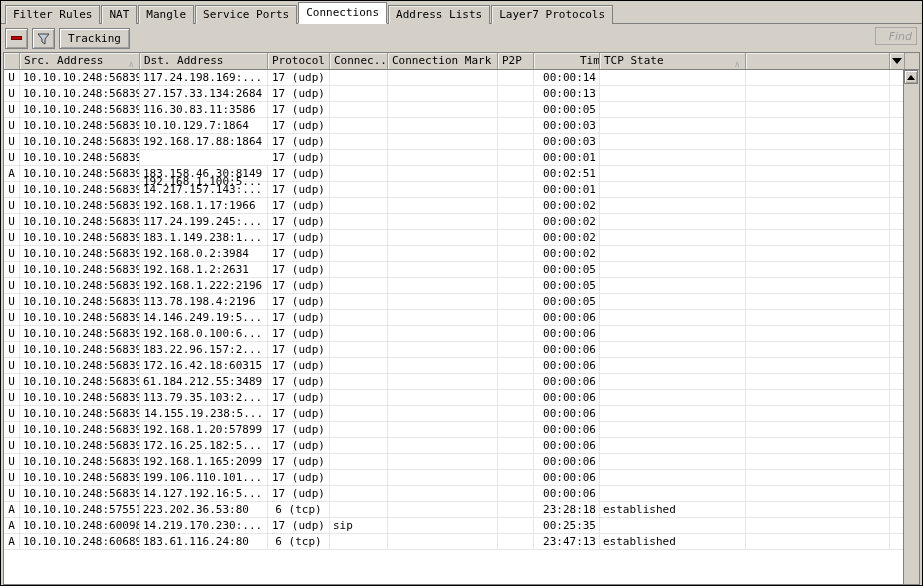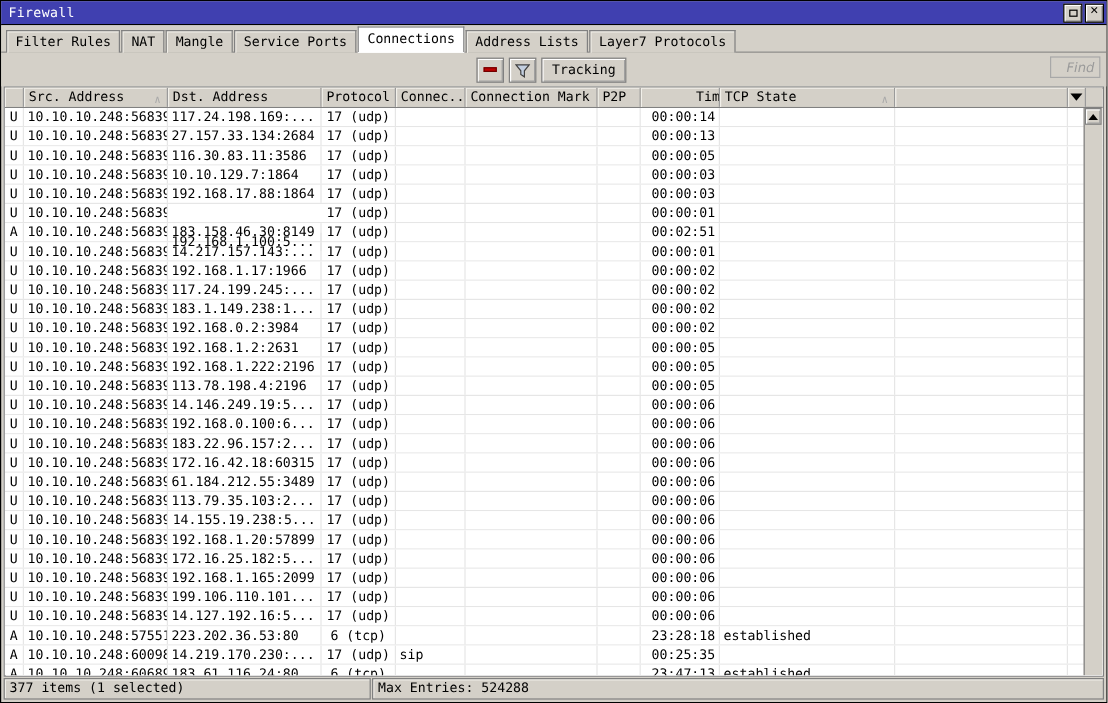--- a/index.html
+++ b/index.html
@@ -52,21 +52,21 @@
   }
   .tab.active{
     background:#fff;height:20px;line-height:20px;top:1px;
     border:1px solid #808080;border-bottom:1px solid #fff;
     box-shadow:inset 1px 1px 0 #fff;
     z-index:3;
   }
   
   .toolbar{
     height:28px;flex:0 0 auto;display:flex;align-items:center;
-    padding:0 4px;background:#d4d0c8;position:relative;justify-content:center;
+    padding:0 4px;background:#d4d0c8;position:relative;
   }
   .tbtn{
     height:21px;min-width:23px;margin-right:4px;
     background:#d4d0c8;border:1px solid #808080;
     box-shadow:inset 1px 1px 0 #fff, inset -1px -1px 0 #a0a0a0;
     display:flex;align-items:center;justify-content:center;
     font-size:11px;padding:0 8px;box-sizing:border-box;
   }
   .tbtn.icon{padding:0;width:23px;}
   .minus-glyph{width:11px;height:4px;background:#c00000;border:1px solid #700000;box-sizing:border-box;}
@@ -151,29 +151,20 @@
     overflow:hidden;
   }
   .sb-left{width:306px;}
   .sb-right{flex:1;margin-left:1px;}
 </style>
 </head>
 <body>
 
 <div class="window">
 
-  <div class="titlebar">
-    <div class="tb-text">Firewall</div>
-    <div class="tb-btn">
-      <div class="sq"></div>
-    </div>
-    <div class="tb-btn">
-      <span>✕</span>
-    </div>
-  </div>
 
   <div class="tabstrip" id="tabstrip">
       <div class="tab"><span>Filter Rules</span></div>
       <div class="tab"><span>NAT</span></div>
       <div class="tab"><span>Mangle</span></div>
       <div class="tab"><span>Service Ports</span></div>
       <div class="tab active"><span>Connections</span></div>
       <div class="tab"><span>Address Lists</span></div>
       <div class="tab"><span>Layer7 Protocols</span></div>
     </div>
@@ -573,18 +564,14 @@
           </div>
         </div>
       <div class="vscroll">
         <div class="vsbtn">
           <div class="arrow-up"></div>
         </div>
       </div>
     </div>
   </div>
 
-  <div class="statusbar">
-    <div class="sbcell sb-left">377 items (1 selected)</div>
-    <div class="sbcell sb-right">Max Entries: 524288</div>
-  </div>
 
 </div>
 
 </body></html>

